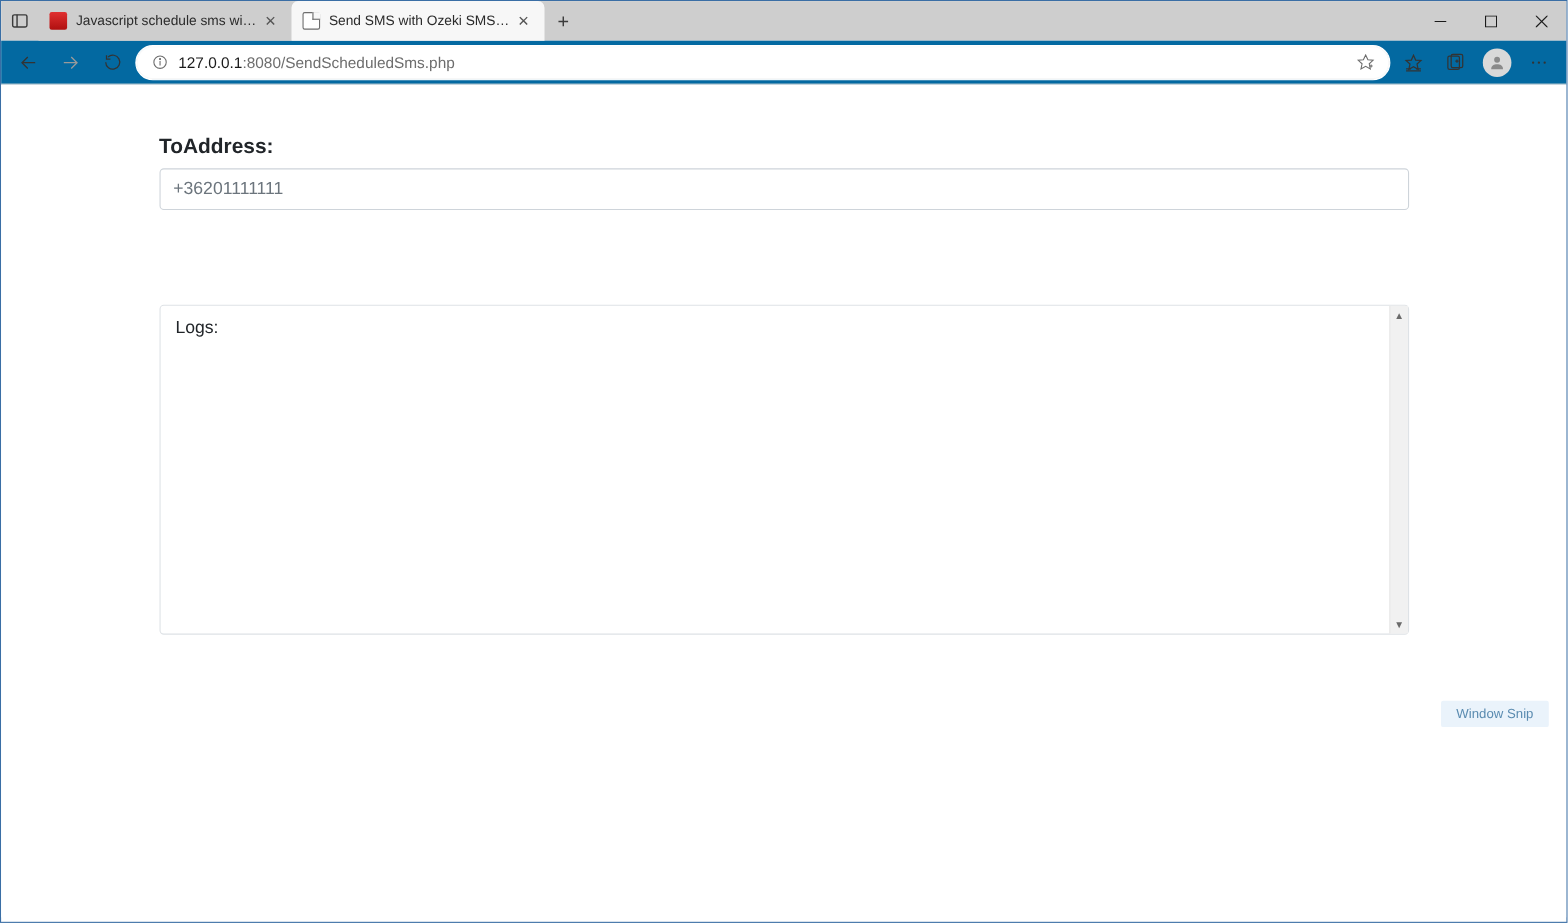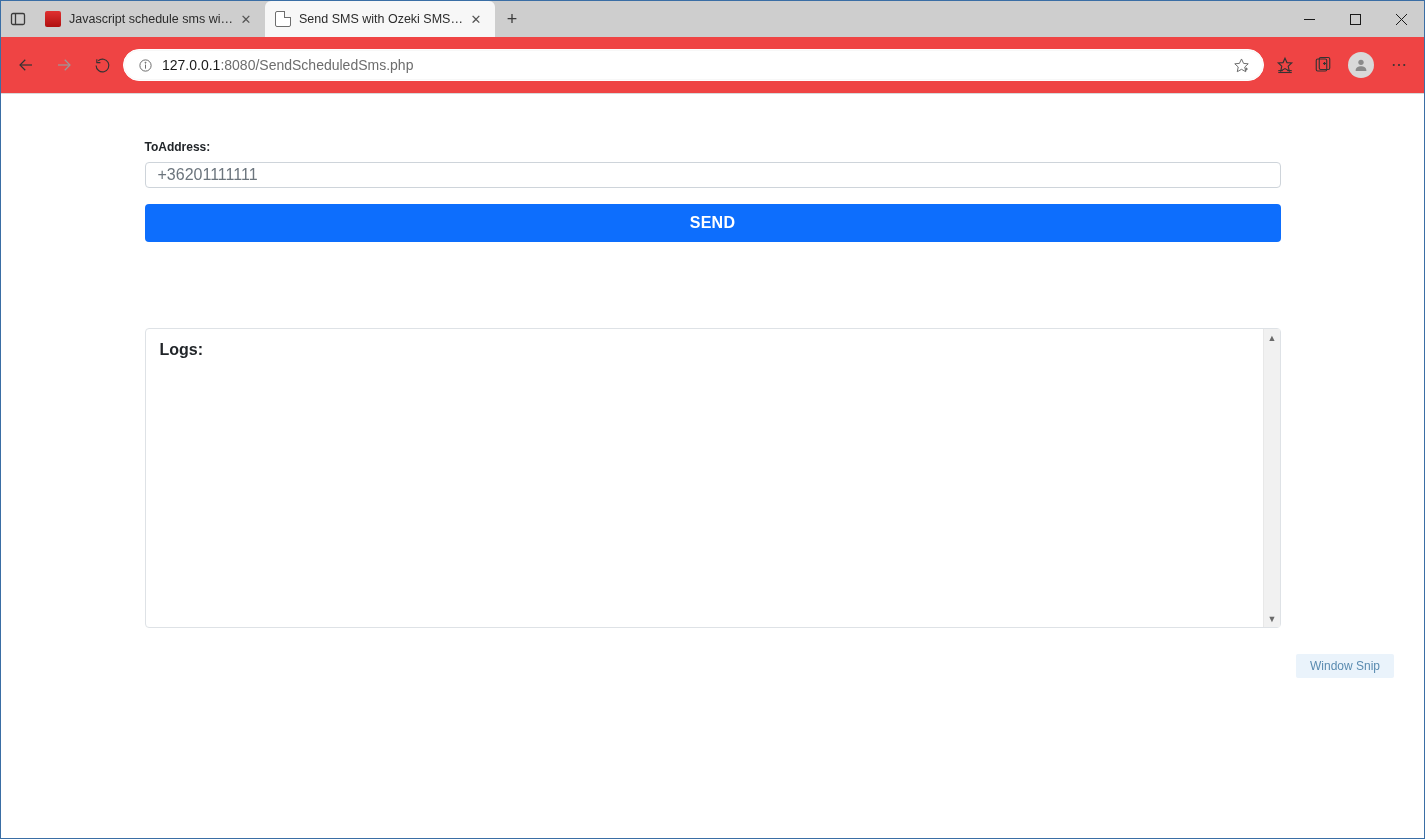--- a/index.html
+++ b/index.html
@@ -16,46 +16,46 @@
   .tab .favicon { width:16px; height:16px; margin-right:8px; flex:none;}
   .tab .tablabel{ flex:1; overflow:hidden; white-space:nowrap; text-overflow:ellipsis;}
   .tab .tabclose{ width:18px; height:18px; flex:none; display:flex; align-items:center; justify-content:center; font-size:13px; color:#555; margin-left:4px;}
   .newtab { width:34px; display:flex; align-items:center; justify-content:center; font-size:18px; color:#3b3b3b;}
   .titlebar-spacer{ flex:1;}
   .win-controls { display:flex;}
   .win-btn { width:46px; display:flex; align-items:center; justify-content:center; color:#1a1a1a;}
   .win-btn svg { stroke:#1a1a1a;}
   
   
-  .toolbar { height:57px; background:#ef4444; border-bottom:1px solid #d9d9d9; display:flex; align-items:center; padding:0 8px; gap:4px;}
+  .toolbar { height:40px; background:#0369a1; border-bottom:1px solid #d9d9d9; display:flex; align-items:center; padding:0 8px; gap:4px;}
   .tool-btn { width:34px; height:34px; display:flex; align-items:center; justify-content:center; border-radius:4px; color:#333;}
   .tool-btn.disabled{ color:#9a9a9a;}
   .addressbar { flex:1; height:32px; background:#ffffff; border:1px solid #ffffff; border-radius:16px; display:flex; align-items:center; padding:0 10px; font-size:14px; color:#6d6d6d; box-shadow: inset 0 0 0 1px rgba(0,0,0,0.03);}
   .addressbar .site-info{ width:22px; display:flex; align-items:center; justify-content:center; margin-right:6px; color:#6d6d6d;}
   .addressbar .url-dark{ color:#1a1a1a;}
   .addressbar .url-text{ flex:1; white-space:nowrap; overflow:hidden;}
   .addressbar .star{ width:24px; display:flex; align-items:center; justify-content:center; color:#6d6d6d;}
   .avatar{ width:26px; height:26px; border-radius:50%; background:#d9d9d9; display:flex; align-items:center; justify-content:center;}
   
   
   .viewport{ height: calc(839px - 36px - 44px - 2px); overflow:auto; background:#fff; position:relative;}
   .container{ width:1136px; margin:0 auto; padding-top:46px;}
-  .form-label{ font-weight:700; font-size:12px; color:#212529; margin-bottom:8px;}
-  .form-control{ width:100%; height:26px; border:1px solid #ced4da; border-radius:4px; padding:6px 12px; font-size:16px; color:#495057; background:#fff;}
+  .form-label{ font-weight:700; font-size:19px; color:#212529; margin-bottom:8px;}
+  .form-control{ width:100%; height:38px; border:1px solid #ced4da; border-radius:4px; padding:6px 12px; font-size:16px; color:#495057; background:#fff;}
   .form-control::placeholder{ color:#6c757d;}
   .form-group{ margin-bottom:16px;}
   .btn-send{ width:100%; height:38px; background:#0d6efd; color:#fff; border:none; border-radius:4px; font-weight:700; font-size:16px; letter-spacing:0.3px; cursor:pointer;}
   .logs-wrap{ margin-top:86px; border:1px solid #dee2e6; border-radius:4px; height:300px; position:relative; display:flex;}
   .logs-inner{ flex:1; padding:12px 14px;}
-  .logs-title{ font-weight:700; font-size:16px; color:#212529;}
+  .logs-title{ font-weight:400; font-size:16px; color:#212529;}
   .logs-scroll{ width:17px; background:#f1f1f1; border-left:1px solid #e8e8e8; position:relative;}
   .logs-scroll .arrow{ position:absolute; left:0; width:17px; height:17px; display:flex; align-items:center; justify-content:center; font-size:9px; color:#6a6a6a;}
   .logs-scroll .arrow.up{ top:0;} .logs-scroll .arrow.down{ bottom:0;}
   
-  .watermark{ position:absolute; right:30px; top:560px; background:#eaf3fb; color:#5a8bb0; font-size:12px; padding:5px 14px; border-radius:2px; pointer-events:none;}
+  .watermark{ position:absolute; right:16px; top:560px; background:#eaf3fb; color:#5a8bb0; font-size:12px; padding:5px 14px; border-radius:2px; pointer-events:none;}
   
   
   .fav-ozeki{ background:linear-gradient(#e03030,#b01010); border-radius:2px;}
   .fav-page { border:1.5px solid #6d6d6d; border-radius:2px; position:relative; background:#fff;}
   .fav-page::after{ content:""; position:absolute; top:-1px; right:-1px; width:6px; height:6px; background:#f7f7f7; border-left:1.5px solid #6d6d6d; border-bottom:1.5px solid #6d6d6d;}
 </style>
 </head>
 <body>
 
 <div class="titlebar">
@@ -180,21 +180,20 @@
 
     <div class="form-group">
       <div class="form-label">ToAddress:</div>
       <input class="form-control" type="text" placeholder="+36201111111" style="">
     </div>
 
 
     <div class="form-group">
     </div>
 
-    <button class="btn-send">SEND</button>
 
     <div class="logs-wrap">
       <div class="logs-inner">
         <div class="logs-title">Logs:</div>
       </div>
       <div class="logs-scroll">
         <div class="arrow up">▲</div>
         <div class="arrow down">▼</div>
       </div>
     </div>

